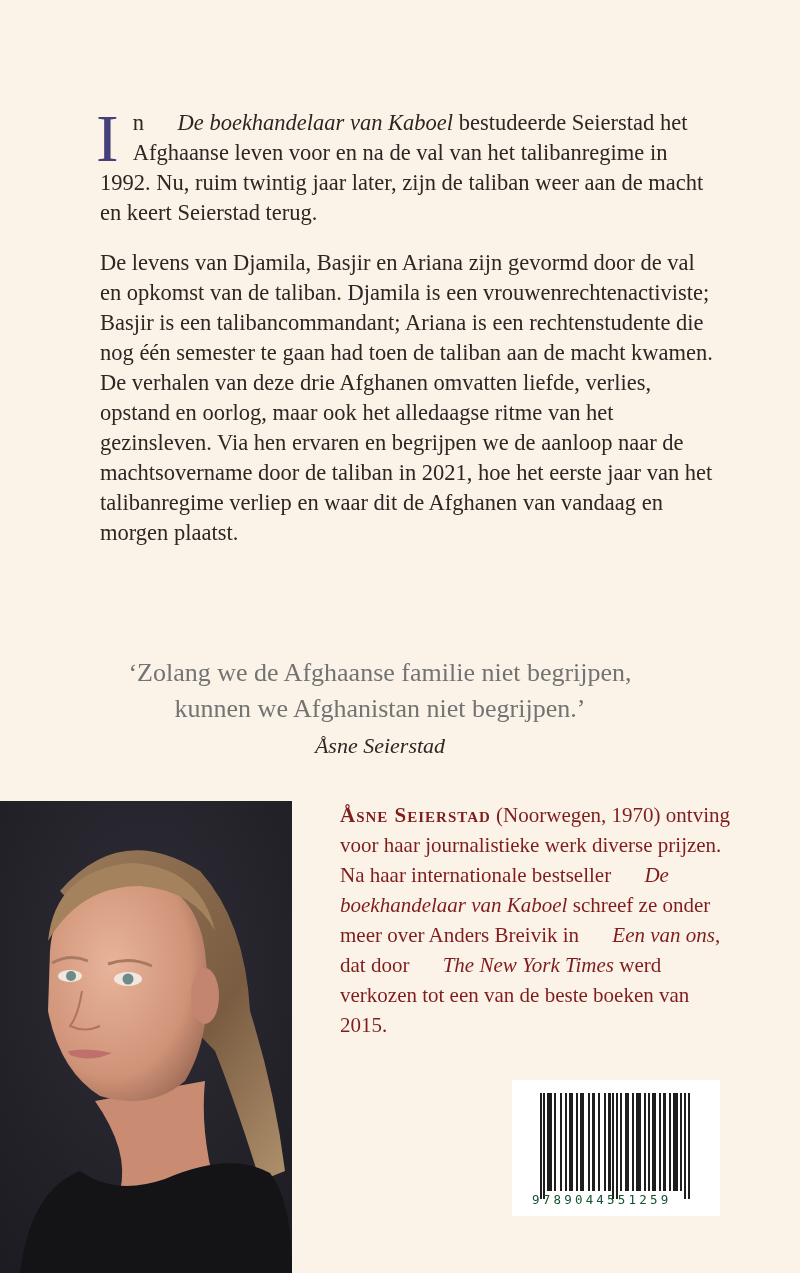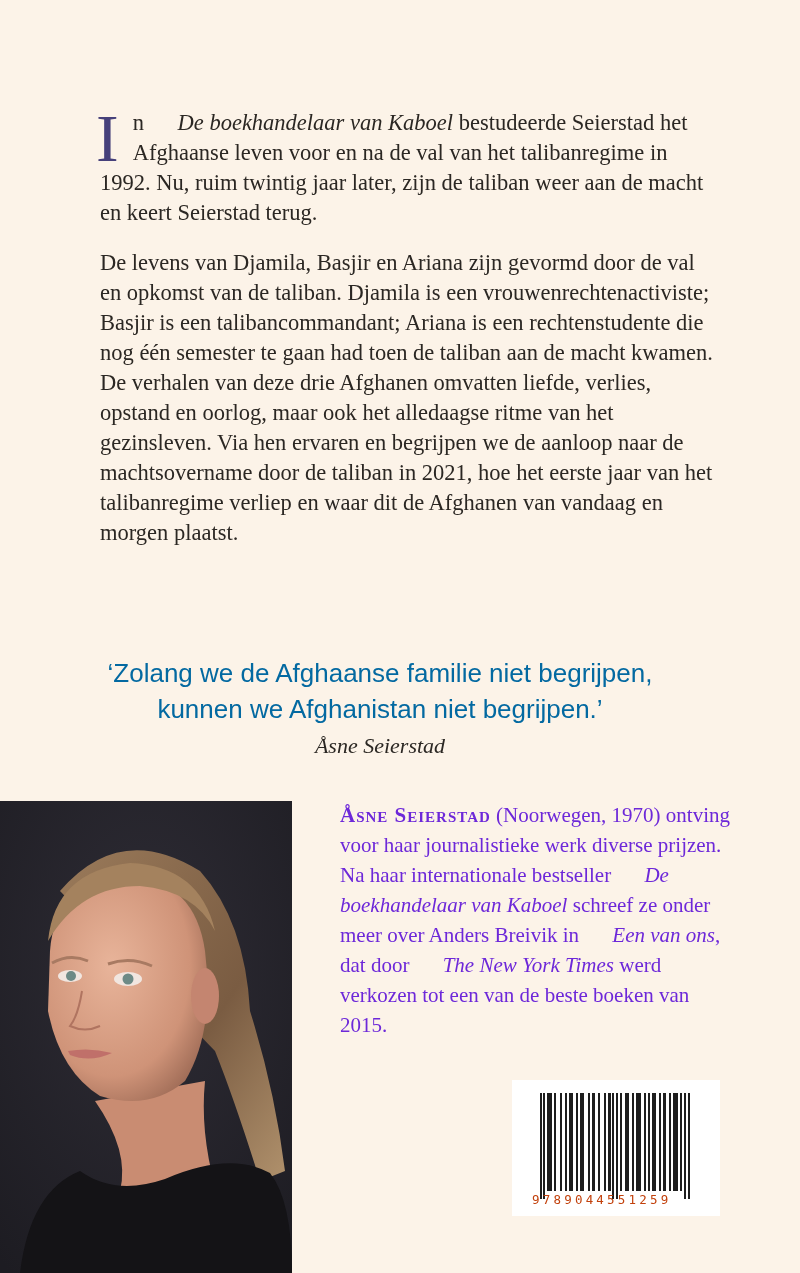--- a/index.html
+++ b/index.html
@@ -16,49 +16,49 @@
   }
   .blurb p { margin:0; }
   .blurb p + p { margin-top:20px; }
   .dropcap {
     float:left; font-size:68px; line-height:52px; height:56px;
     color:#46407a; margin:2px 14px 0 -4px; padding-top:2px;
     font-family:"Liberation Serif", serif;
   }
   .quote {
     position:absolute; left:90px; top:655px; width:580px;
-    text-align:center; color:#0369a1;
-    font-family:Liberation Sans, sans-serif;
+    text-align:center; color:#737373;
+    font-family:Liberation Serif, serif;
     font-size:26px; line-height:36px;
   }
   .quote .line { display:block; white-space:nowrap; }
   .attribution {
     position:absolute; left:90px; top:731px; width:580px; text-align:center;
     font-family:"Liberation Serif", serif; font-style:italic;
     font-size:22px; line-height:30px; color:#2b2723;
   }
   .photo {
     position:absolute; left:0; top:801px; width:292px; height:472px;
     background:#25232b; overflow:hidden;
   }
   .bio {
     position:absolute; left:340px; top:800px; width:400px;
     font-family:"Liberation Serif", serif;
-    font-size:21px; line-height:30px; color:#6d28d9;
+    font-size:21px; line-height:30px; color:#7f1d1d;
   }
   .smallcaps { font-variant:small-caps; font-weight:bold; letter-spacing:1px; }
   .barcode-box {
     position:absolute; left:512px; top:1080px; width:208px; height:136px;
     background:#ffffff;
   }
   .barcode-box svg { position:absolute; left:0; top:0; }
   .isbn {
     position:absolute; left:20px; top:112px; width:180px;
     font-family:"DejaVu Sans Mono", "Liberation Mono", monospace;
-    font-size:12.5px; letter-spacing:3.2px; color:#c2410c;
+    font-size:12.5px; letter-spacing:3.2px; color:#14532d;
   }
   i { font-style:italic;margin-left:28px; }
 </style>
 </head>
 <body>
 
 <div class="blurb">
   <p>
     <span class="dropcap">I</span><span>n </span><i>De boekhandelaar van Kaboel</i><span> bestudeerde Seierstad het Afghaanse leven voor en na de val van het taliban­regime in 1992. Nu, ruim twintig jaar later, zijn de taliban weer aan de macht en keert Seierstad terug.</span>
   </p>

